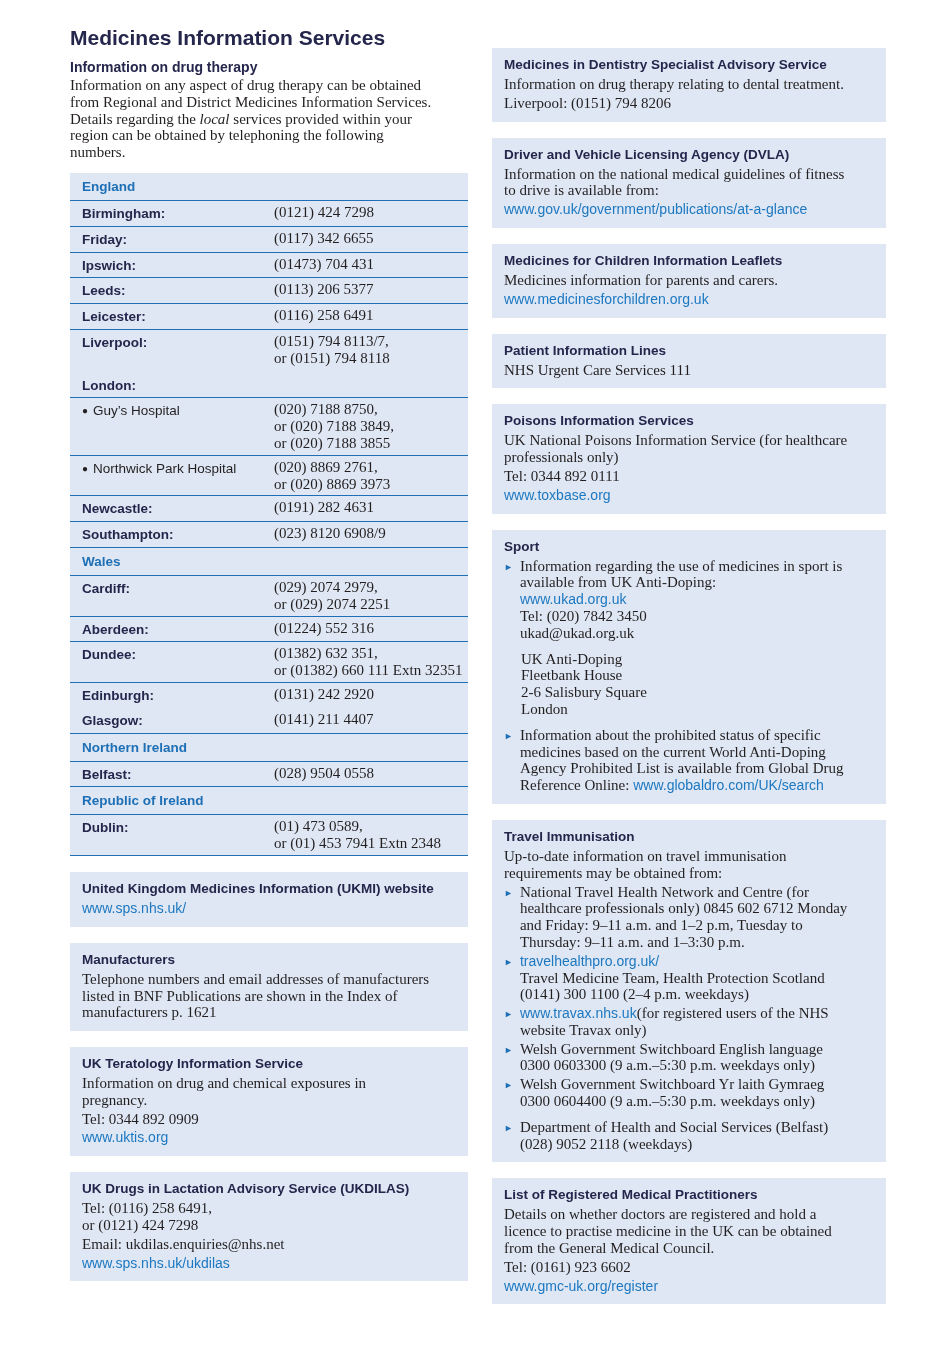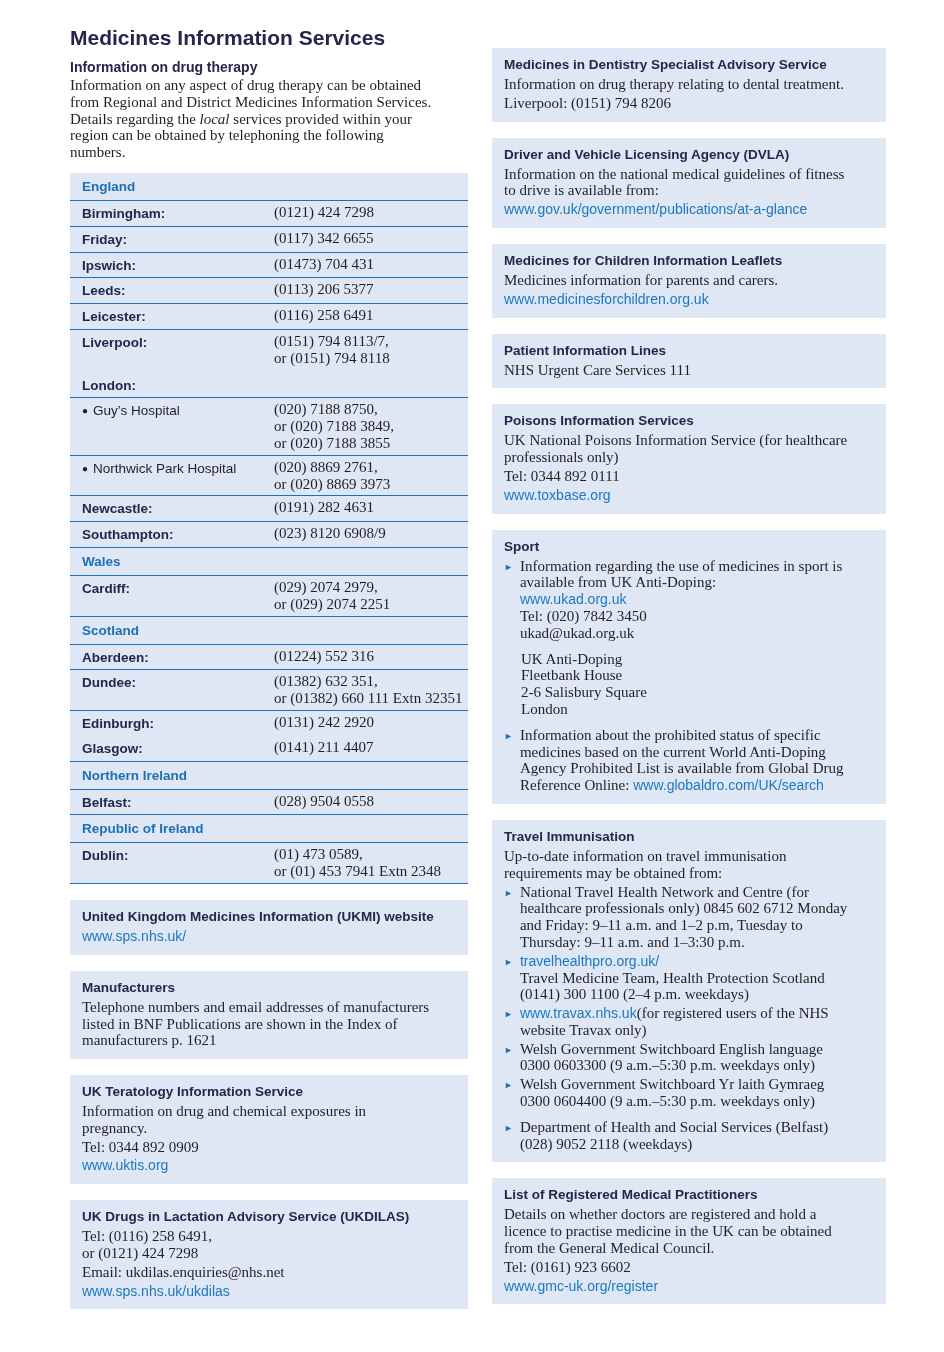--- a/index.html
+++ b/index.html
@@ -159,23 +159,20 @@
         <div class="dir-row divider region-row">
           <div class="region">Wales</div>
         </div>
         <div class="dir-row divider">
           <div class="dir-label"><span>Cardiff:</span></div>
           <div class="dir-value">
             <div>(029) 2074 2979,</div>
             <div>or (029) 2074 2251</div>
           </div>
         </div>
-        <div class="dir-row divider region-row">
-          <div class="region">Scotland</div>
-        </div>
         <div class="dir-row divider">
           <div class="dir-label"><span>Aberdeen:</span></div>
           <div class="dir-value">
             <div>(01224) 552 316</div>
           </div>
         </div>
         <div class="dir-row divider">
           <div class="dir-label"><span>Dundee:</span></div>
           <div class="dir-value">
             <div>(01382) 632 351,</div>

